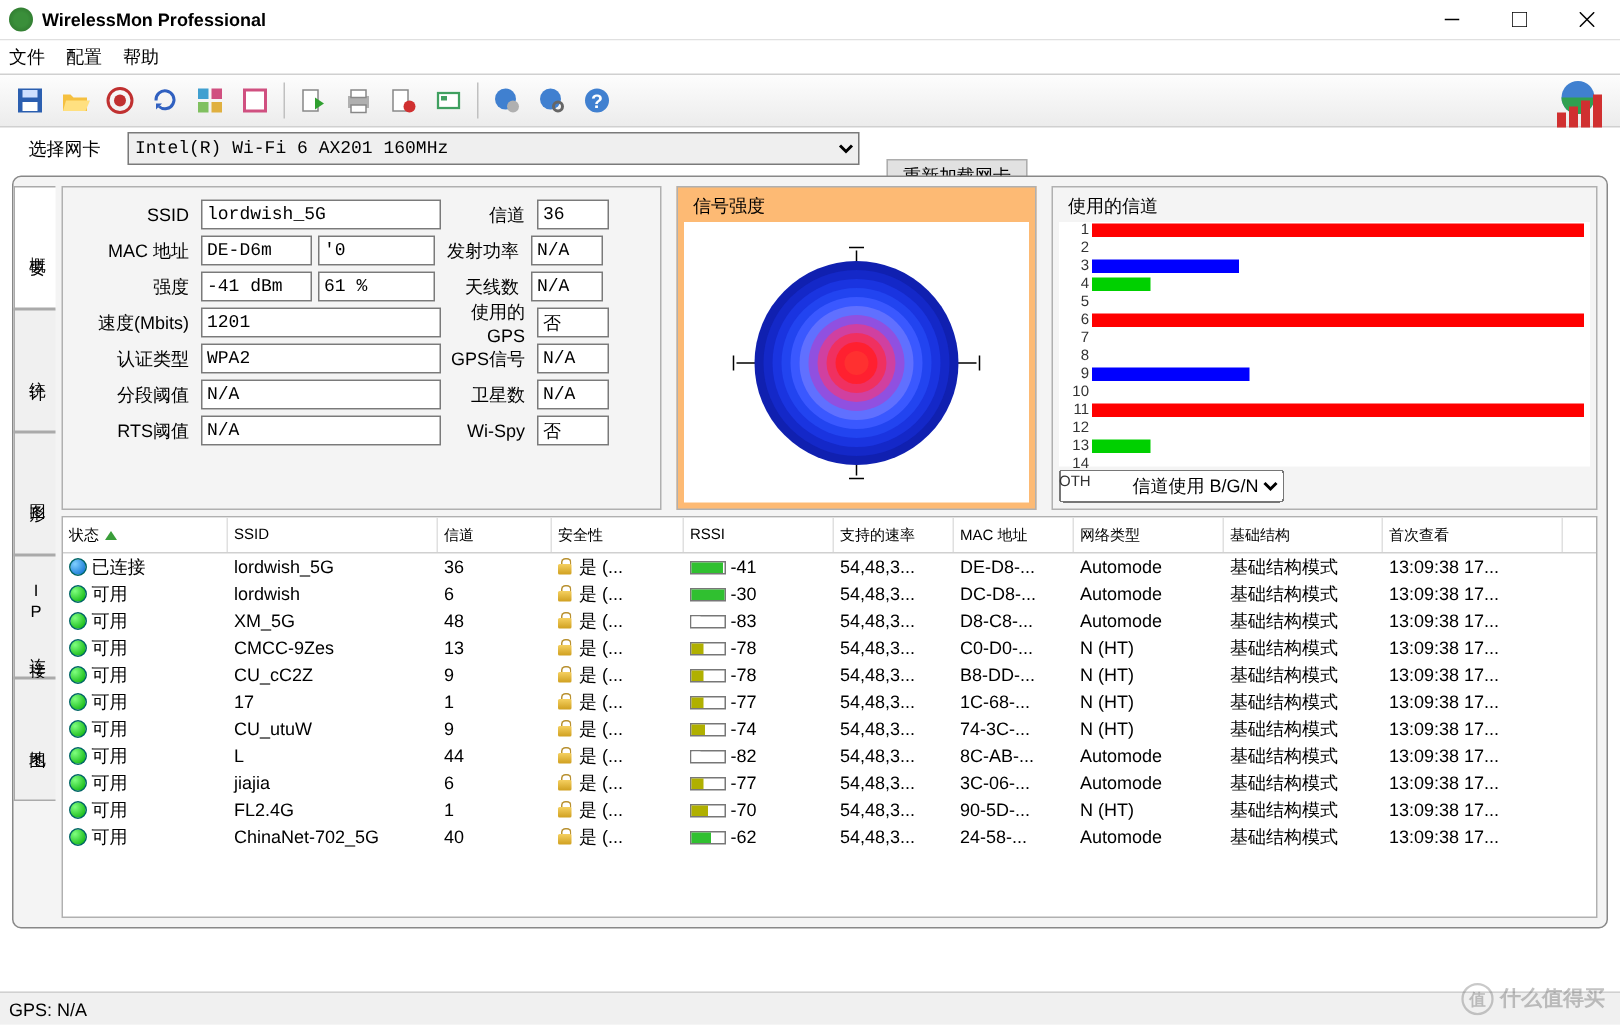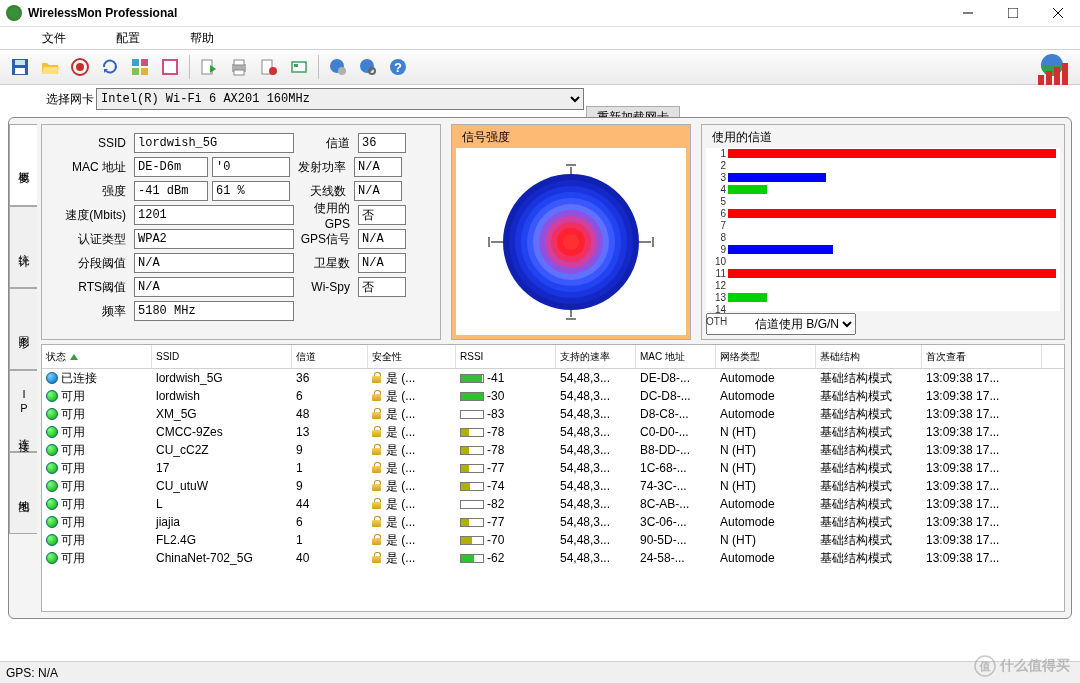--- a/index.html
+++ b/index.html
@@ -3,26 +3,26 @@
 <meta charset="utf-8">
 <style>
 * { box-sizing: border-box; margin: 0; padding: 0; font-family: "Microsoft YaHei", "SimSun", Arial, sans-serif; }
 body { background: #fff; width: 1080px; height: 683px; overflow: hidden; font-size: 12px; }
 .titlebar { height: 27px; background: #fff; display: flex; align-items: center; padding: 0 0 0 6px; border-bottom: 1px solid #e0e0e0; font-weight: bold; }
 .titlebar .app-icon { width: 16px; height: 16px; margin-right: 6px; background: radial-gradient(circle, #3a8f3a 40%, #2a6f2a 100%); border-radius: 50%; }
 .titlebar .title { flex: 1; font-size: 12px; color: #000; }
 .titlebar .winbtn { width: 45px; height: 27px; display: flex; align-items: center; justify-content: center; cursor: pointer; }
 .titlebar .winbtn svg { width: 10px; height: 10px; }
 .menubar { height: 22px; background: #fff; display: flex; align-items: center; padding: 0 6px; gap: 14px; font-size: 12px; }
-.menubar span { cursor: pointer; margin-left: 36px; }
+.menubar span { cursor: pointer; }
 .toolbar { height: 36px; background: linear-gradient(#fdfdfd,#ececec); border-top: 1px solid #d0d0d0; border-bottom: 1px solid #d0d0d0; display: flex; align-items: center; padding: 0 6px; gap: 2px; position: relative; }
 .toolbar .tbtn { width: 28px; height: 28px; display: flex; align-items: center; justify-content: center; border: 1px solid transparent; border-radius: 3px; cursor: pointer; }
 .toolbar .sep { width: 1px; height: 24px; background: #c0c0c0; margin: 0 3px; }
 .toolbar .globe { position: absolute; right: 8px; width: 40px; height: 40px; }
-.adapter-row { height: 28px; display: flex; align-items: center; padding: 0 8px 0 46px; gap: 2px; }
+.adapter-row { height: 28px; display: flex; align-items: center; padding: 0 8px 0 19px; gap: 18px; }
 .adapter-row select { font-family: "Consolas","Courier New",monospace; font-size: 12px; height: 22px; width: 488px; border: 1px solid #7a7a7a; }
 .adapter-row button { height: 22px; padding: 0 10px; font-size: 12px; background: #e1e1e1; border: 1px solid #adadad; cursor: pointer; margin-top: 36px; }
 .mainwrap { margin: 4px 8px 0 8px; border: 1px solid #888; border-radius: 6px; padding: 6px 6px 6px 0; display: flex; height: 502px; background: #f4f4f4; position: relative; }
 .sidetabs { width: 28px; display: flex; flex-direction: column; }
 .sidetabs .tab { writing-mode: vertical-rl; text-orientation: upright; height: 82px; border: 1px solid #aaa; border-right: none; background: #f0f0f0; font-size: 11px; display: flex; align-items: center; justify-content: center; cursor: pointer; letter-spacing: 2px; }
 .sidetabs .tab.active { background: #fff; }
 .content { flex: 1; display: flex; flex-direction: column; gap: 4px; padding-left: 4px; }
 .toprow { display: flex; gap: 10px; height: 216px; }
 .topleft { border: 1px solid #b0b0b0; padding: 6px 8px; background: #f4f4f4; width: 400px; }
 .field { display: flex; align-items: center; height: 24px; gap: 4px; }
@@ -243,24 +243,20 @@
             <input class="w-ssid" value="N/A" style="">
             <span class="label2">卫星数</span>
             <input class="w-na" value="N/A" style="">
           </div>
         <div class="field">
             <span class="label">RTS阈值</span>
             <input class="w-ssid" value="N/A" style="">
             <span class="label2">Wi-Spy</span>
             <input class="w-na" value="否" style="">
           </div>
-        <div class="field">
-            <span class="label">频率</span>
-            <input class="w-ssid" value="5180 MHz" style="">
-          </div>
       </div>
 
       <div class="middle">
         <div class="hdr">信号强度</div>
         <div class="radar">
           <svg width="200" height="180" viewBox="0 0 200 180">
             <line x1="20" y1="90" x2="180" y2="90" stroke="#000"></line>
               <line x1="100" y1="15" x2="100" y2="165" stroke="#000"></line>
             <line x1="18" y1="85" x2="18" y2="95" stroke="#000"></line>
               <line x1="182" y1="85" x2="182" y2="95" stroke="#000"></line>

